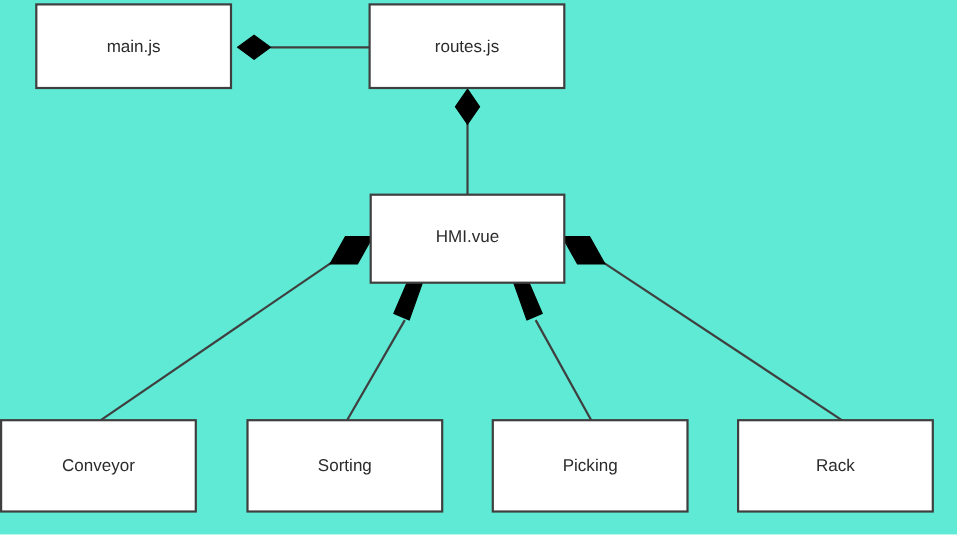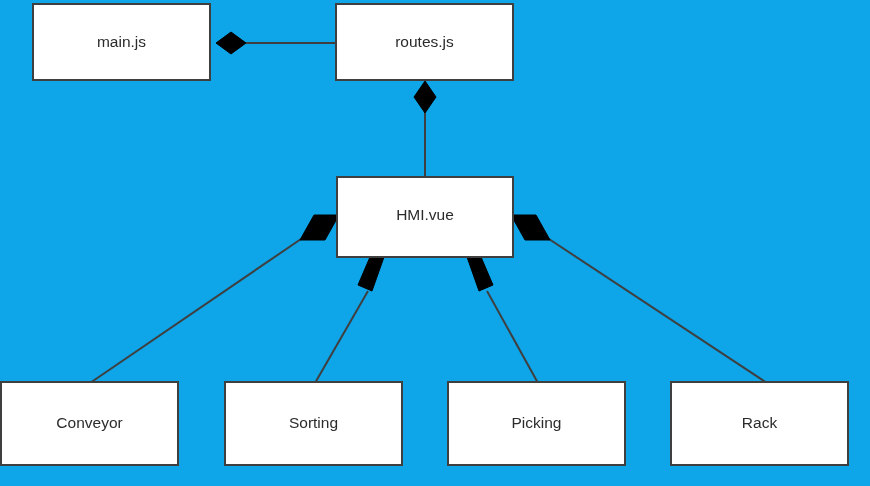--- a/index.html
+++ b/index.html
@@ -10,21 +10,21 @@
   body {
     width: 870px;
     height: 486px;
     overflow: hidden;
     font-family: "Liberation Sans", sans-serif;
   }
   #diagram-canvas {
     position: relative;
     width: 870px;
     height: 486px;
-    background: #0ea5e9;
+    background: #5eead4;
   }
   svg.diagram-svg {
     display: block;
     width: 870px;
     height: 486px;
   }
   .node-box {
     fill: #ffffff;
     stroke: #3f3f3f;
     stroke-width: 2;

